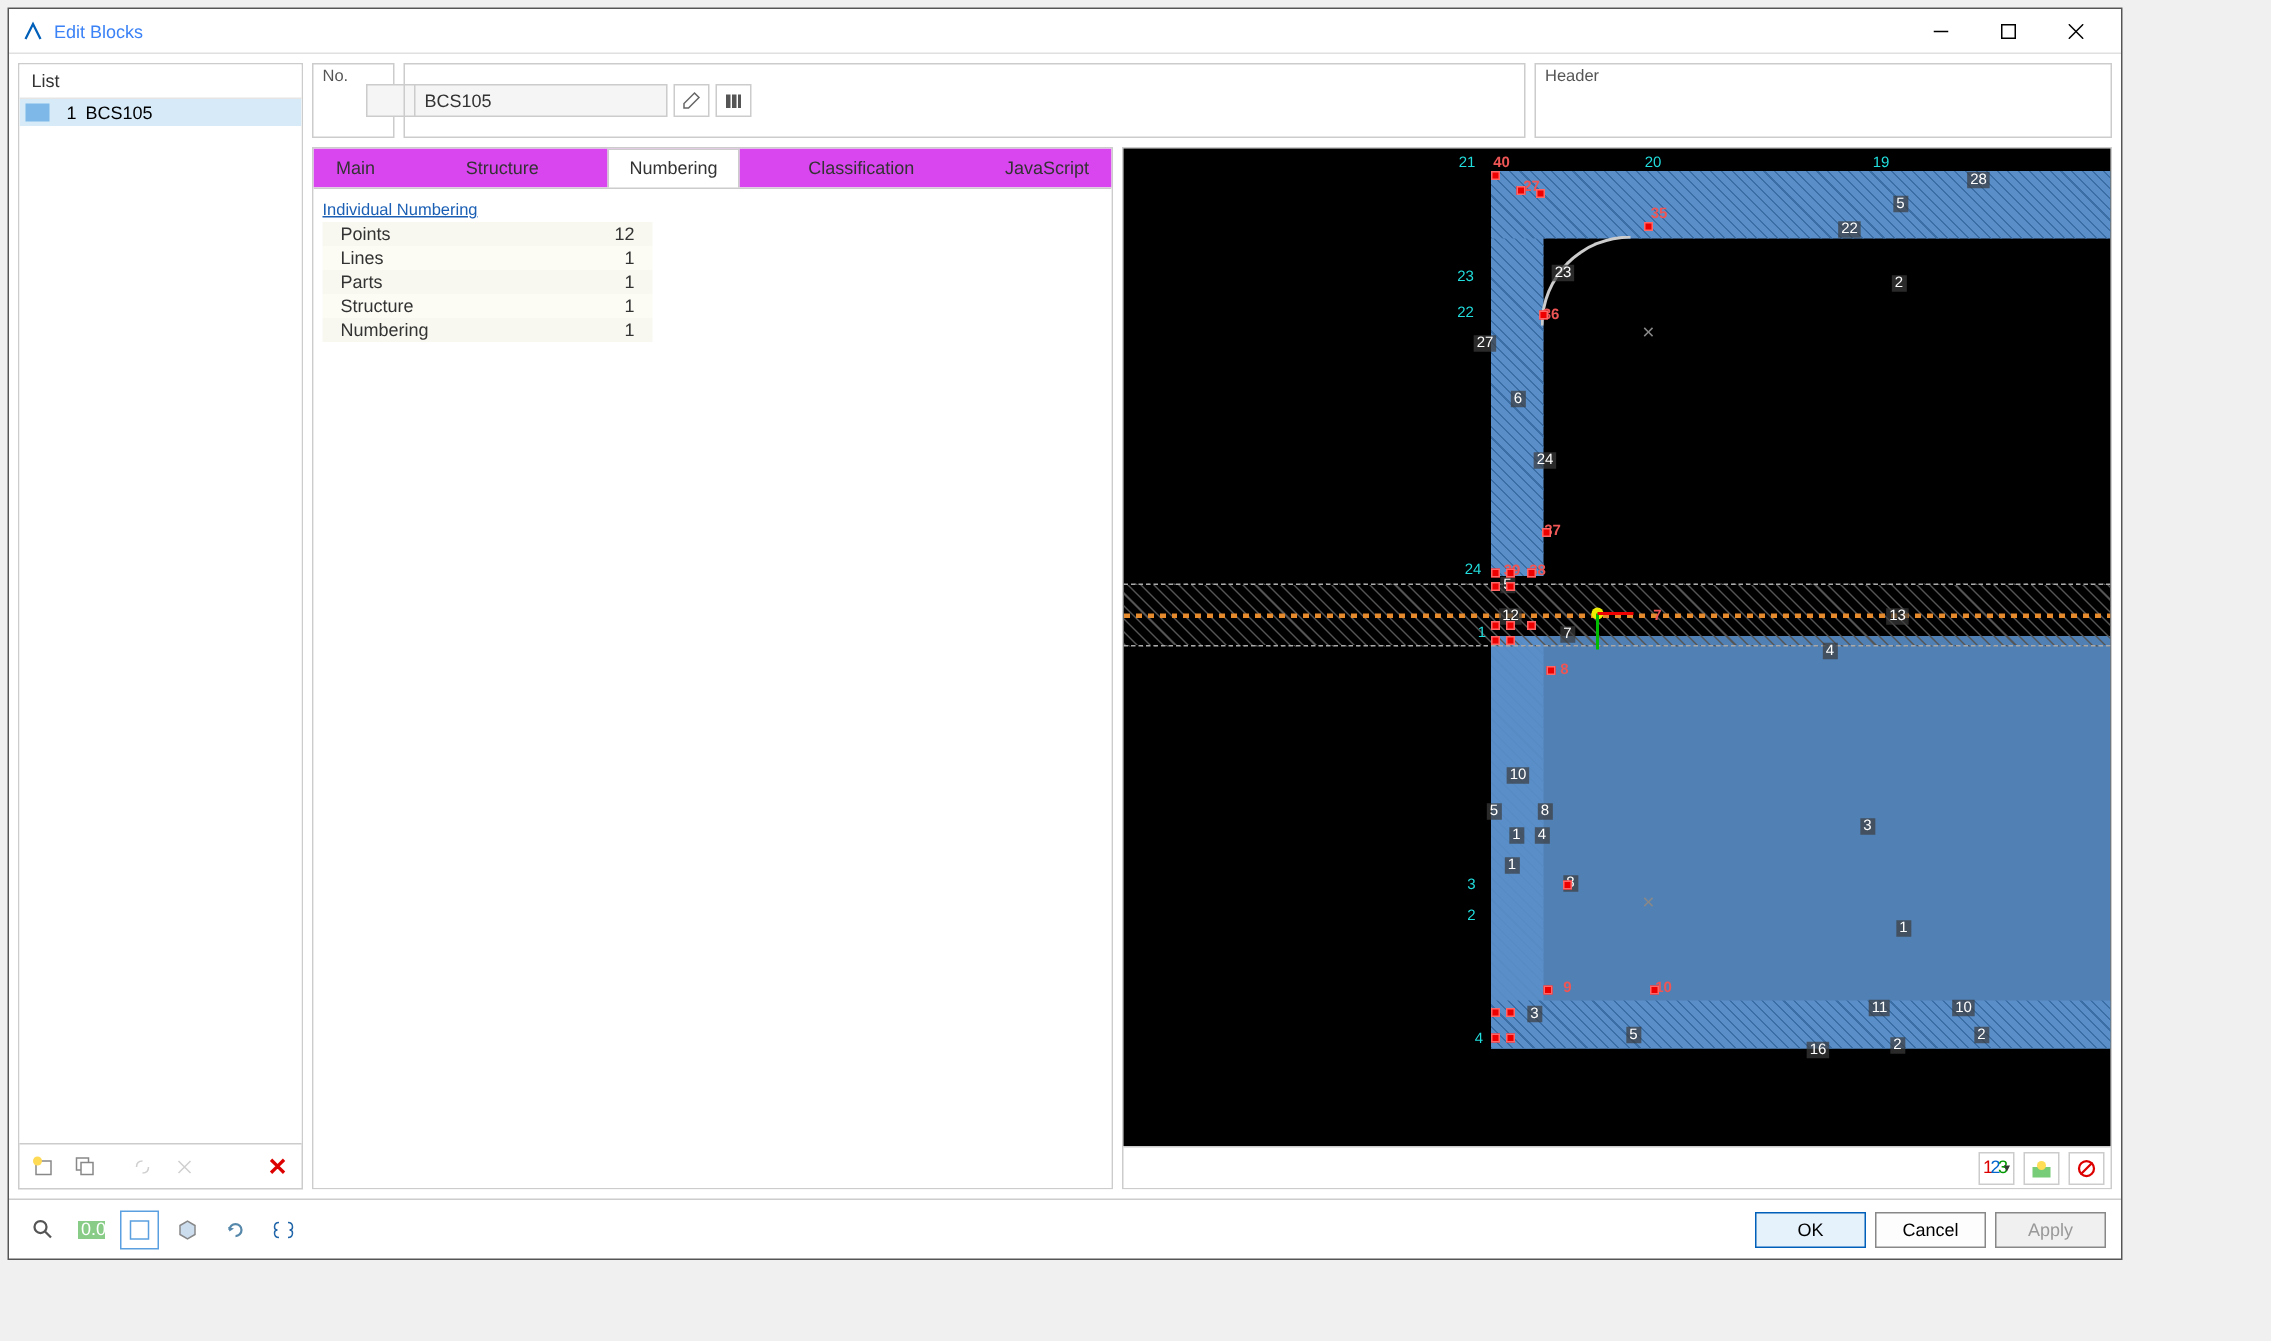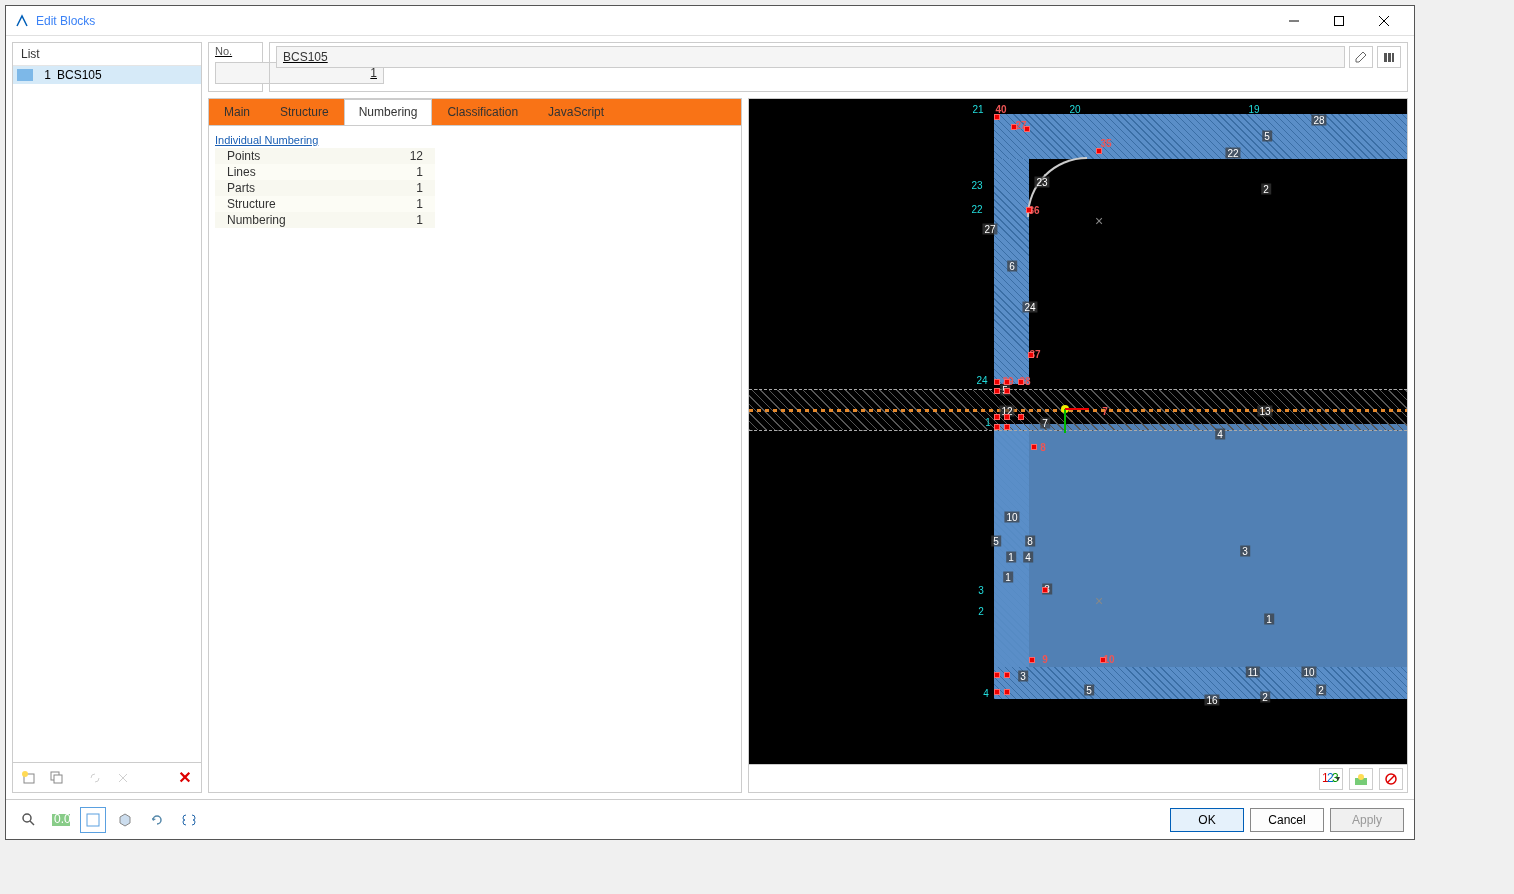--- a/index.html
+++ b/index.html
@@ -21,33 +21,33 @@
 .list-item .item-icon { width: 16px; height: 12px; background: #7db8e8; margin-right: 6px; }
 .list-item .item-no { width: 12px; text-align: right; margin-right: 6px; }
 .list-toolbar { height: 30px; border-top: 1px solid #ccc; display: flex; align-items: center; padding: 0 4px; gap: 4px; }
 .tb-btn { width: 24px; height: 24px; display: flex; align-items: center; justify-content: center; cursor: pointer; border: 1px solid transparent; }
 .tb-btn.disabled { opacity: 0.4; cursor: default; }
 .tb-spacer { flex: 1; }
 .delete-x { color: #d00; font-weight: bold; font-size: 16px; }
 
 .center-panel { flex: 1; display: flex; flex-direction: column; gap: 6px; overflow: hidden; }
 .top-fields { display: flex; gap: 6px; height: 50px; }
-.field-group { border: 1px solid #ccc; display: flex; flex-direction: column; text-decoration: underline; }
+.field-group { border: 1px solid #ccc; display: flex; flex-direction: row; }
 .field-group.no { width: 55px; }
 .field-group.name { flex: 1; }
 .field-group.header { width: 385px; }
 .field-label { padding: 2px 6px; color: #555; font-size: 11px; }
 .field-row { display: flex; align-items: center; padding: 3px 6px; gap: 4px; }
 .field-input { flex: 1; height: 22px; padding: 2px 6px; border: 1px solid #ccc; background: #f5f5f5; color: #333; }
 .field-input.no-input { text-align: right; }
 .icon-btn { width: 24px; height: 22px; border: 1px solid #ccc; background: #fff; display: flex; align-items: center; justify-content: center; cursor: pointer; }
 
 .content-row { flex: 1; display: flex; gap: 6px; overflow: hidden; }
 .left-content { flex: 1; display: flex; flex-direction: column; border: 1px solid #ccc; overflow: hidden; }
-.tabs { display: flex; background: #f97316; }
+.tabs { display: flex; background: #d946ef; justify-content: space-between; }
 .tab { padding: 5px 14px; cursor: pointer; border: 1px solid transparent; color: #333; }
 .tab.active { background: #fff; border: 1px solid #ccc; border-bottom-color: #fff; margin-bottom: -1px; }
 .tab-body { flex: 1; background: #fff; padding: 6px; overflow: auto; border-top: 1px solid #ccc; }
 .section-title { color: #1a5fb4; padding: 2px 0; font-size: 11px; text-decoration: underline; }
 .num-table { width: 220px; }
 .num-row { display: flex; padding: 1px 12px; background: #f8f8f0; }
 .num-row:nth-child(even) { background: #fcfcf5; }
 .num-label { flex: 1; color: #333; }
 .num-val { width: 40px; text-align: right; color: #333; }
 
@@ -169,20 +169,24 @@
               </div>
             <div class="icon-btn">
                 <svg width="14" height="14">
                   <rect x="2" y="3" width="3" height="9" fill="#555"></rect>
                   <rect x="6" y="3" width="3" height="9" fill="#555"></rect>
                   <rect x="10" y="3" width="2" height="9" fill="#555"></rect>
                 </svg>
               </div>
           </div>
         </div>
+        <div class="field-group header">
+          <div class="field-label">Header</div>
+          <div class="field-row"></div>
+        </div>
       </div>
 
       <div class="content-row">
         <div class="left-content">
           <div class="tabs" id="tabs-container">
               <div class="tab">Main</div>
               <div class="tab">Structure</div>
               <div class="tab active">Numbering</div>
               <div class="tab">Classification</div>
               <div class="tab">JavaScript</div>
@@ -231,21 +235,21 @@
             <div class="orange-strip" style="top:310px;"></div>
 
             <div class="curve" style="left:278px; top:58px; width:120px; height:120px; border-color:transparent; border-top-color:#ccc; border-left-color:#ccc; clip-path: polygon(0 0, 50% 0, 50% 50%, 0 50%); transform: rotate(0deg);"></div>
 
             <div class="axis-dot" style="left:316px; top:310px;"></div>
             <div class="axis-y" style="left:315px; top:310px;"></div>
             <div class="axis-x" style="left:316px; top:309px;"></div>
             <div class="cross" style="left:350px; top:122px;">×</div>
             <div class="cross" style="left:350px; top:502px;">×</div>
           <div class="tpt" style="left: 229px; top: 10px;">21</div>
-              <div class="tpt" style="left: 326px; top: 10px;">20</div>
+              <div class="tpt" style="left: 353px; top: 10px;">20</div>
               <div class="tpt" style="left: 505px; top: 10px;">19</div>
               <div class="tpt" style="left: 228px; top: 86px;">23</div>
               <div class="tpt" style="left: 228px; top: 110px;">22</div>
               <div class="tpt" style="left: 233px; top: 281px;">24</div>
               <div class="tpt" style="left: 239px; top: 323px;">1</div>
               <div class="tpt" style="left: 232px; top: 491px;">3</div>
               <div class="tpt" style="left: 232px; top: 512px;">2</div>
               <div class="tpt" style="left: 237px; top: 594px;">4</div>
               <div class="tred" style="left: 252px; top: 10px;">40</div>
               <div class="tred" style="left: 272px; top: 26px;">27</div>

